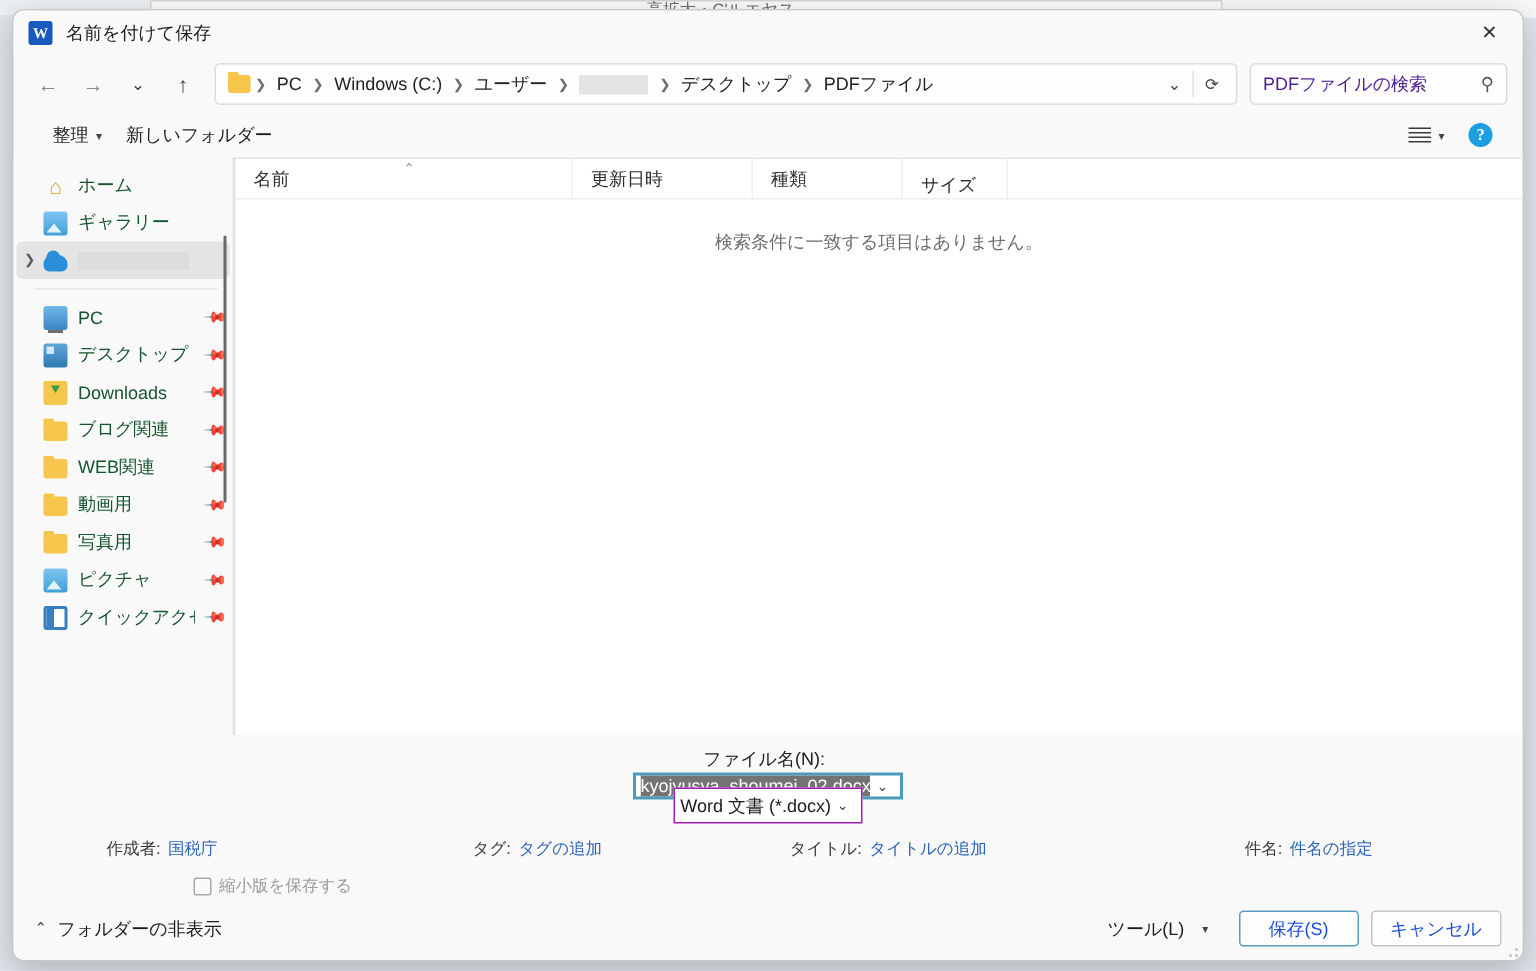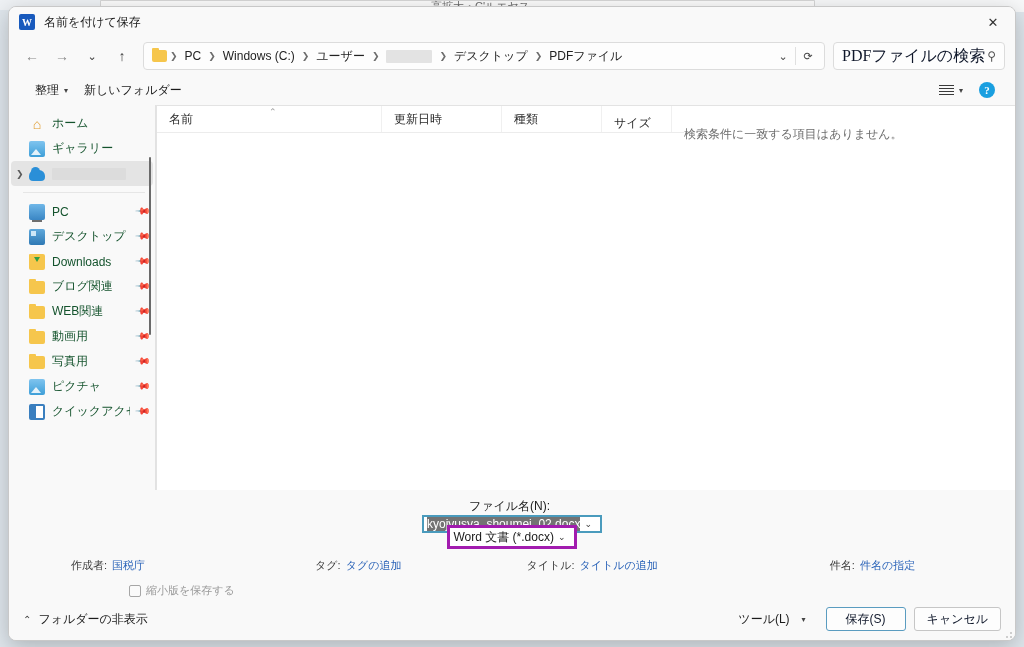--- a/index.html
+++ b/index.html
@@ -159,21 +159,21 @@
     width: 172px; height: 28px;
     margin-left: 8px;
     background: #fdfdfd;
     border: 1px solid #dcdcdc;
     border-radius: 4px;
     display: flex;
     align-items: center;
     padding: 0 8px;
     flex: none;
   }
-  .search-ph { flex:1; font-size: 16px; color: #0f172a; font-family: Liberation Serif, serif; }
+  .search-ph { flex:1; font-size: 12px; color: #4c1d95; }
   .search-icon { font-size: 12px; color: #565656; }
 
   
   .toolbar {
     height: 30px;
     flex: none;
     display: flex;
     align-items: center;
     padding: 0 12px 0 18px;
     font-size: 12px;
@@ -298,21 +298,21 @@
 
   
   .filelist {
     flex: 1;
     background: #fff;
     border: 1px solid #e3e3e3;
     border-right: none;
     border-bottom: none;
     margin: 0 0 0 0;
     display: flex;
-    flex-direction: row;
+    flex-direction: column;
     min-width: 0;
   }
   .collist {
     height: 27px;
     flex: none;
     display: flex;
     align-items: center;
     border-bottom: 1px solid #ececec;
     font-size: 12px;
     color: #2b2b2b;
@@ -362,21 +362,21 @@
     text-align: right;
     padding-right: 8px;
     font-size: 12px;
     color: #1b1b1b;
     flex: none;
   }
   .combo {
     flex: 1;
     height: 21px;
     background: #fff;
-    border: 3px solid #a21caf;
+    border: 1px solid #a21caf;
     display: flex;
     align-items: center;
     padding: 0 2px 0 3px;
     font-size: 12px;
     min-width: 0;
   }
   .combo.focused { border: 2px solid #4a9bbd; }
   .combo-val { flex: 1; overflow: hidden; white-space: nowrap; }
   .combo-val .sel {
     background: #737373;
@@ -439,21 +439,21 @@
     margin-right: 12px;
   }
   .btn {
     height: 24px;
     min-width: 80px;
     padding: 0 12px;
     border: 1px solid #c6c6c6;
     background: #fdfdfd;
     border-radius: 3px;
     font-size: 12px;
-    color: #0f172a;
+    color: #1d4ed8;
     display: flex; align-items: center; justify-content: center;
     margin-left: 8px;
     font-family: "Liberation Sans", sans-serif;
   }
   .btn.default { border: 1px solid #5a9cc0; }
   .resize-grip {
     position: absolute;
     right: 3px; bottom: 2px;
     width: 10px; height: 10px;
     opacity: .45;

